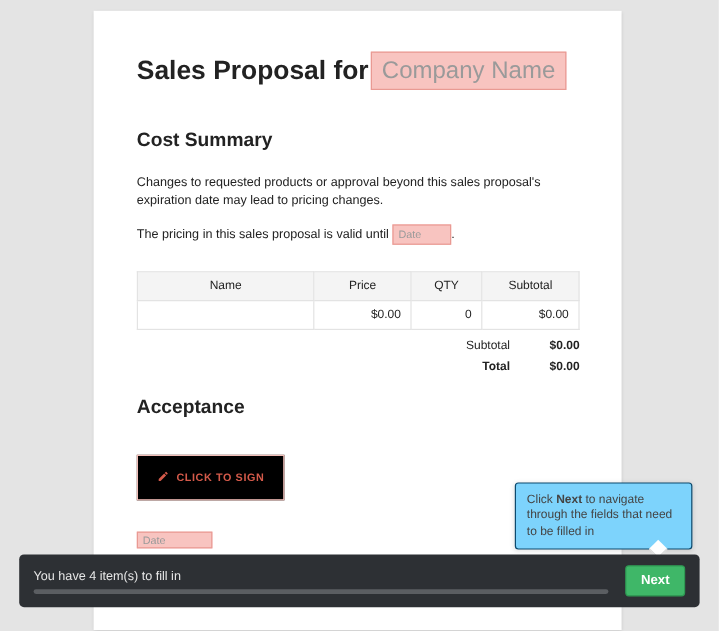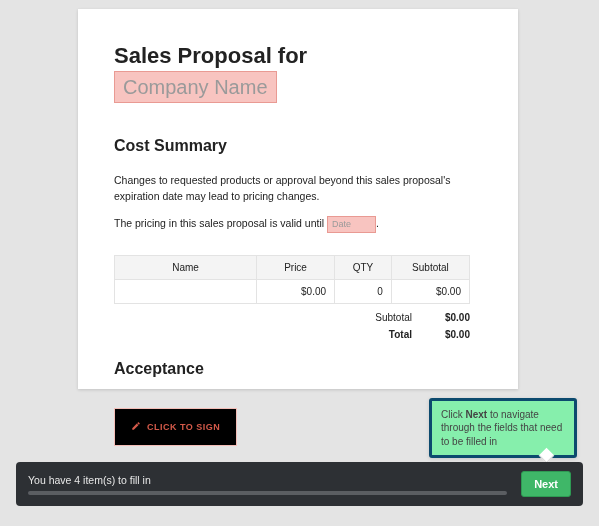--- a/index.html
+++ b/index.html
@@ -11,24 +11,24 @@
     font-family: Arial, Helvetica, sans-serif;
     position: relative;
     overflow: hidden;
     color: #222;
   }
   .page {
     position: absolute;
     left: 78px;
     top: 9px;
     width: 440px;
-    height: 380px;
+    height: 516px;
     background: #fff;
     box-shadow: 0 1px 3px rgba(0,0,0,.15);
-    padding: 34px 48px 0 36px;
+    padding: 34px 35px 0 36px;
   }
   .title-row {
     display: flex;
     align-items: center;
     gap: 2px;
     margin-bottom: 34px;
     flex-wrap: wrap;
   }
   .title-static {
     font-size: 22px;
@@ -161,22 +161,22 @@
     margin-left: 14px;
     cursor: pointer;
   }
 
   
   .tooltip {
     position: absolute;
     right: 22px;
     bottom: 68px;
     width: 148px;
-    background: #86efac;
-    border: 3px solid #0c4a6e;
+    background: #7dd3fc;
+    border: 1px solid #0c4a6e;
     border-radius: 3px;
     box-shadow: 0 1px 4px rgba(0,0,0,.12);
     font-size: 10px;
     line-height: 1.35;
     padding: 7px 9px;
     color: #444;
   }
   .tooltip::after {
     content: "";
     position: absolute;

